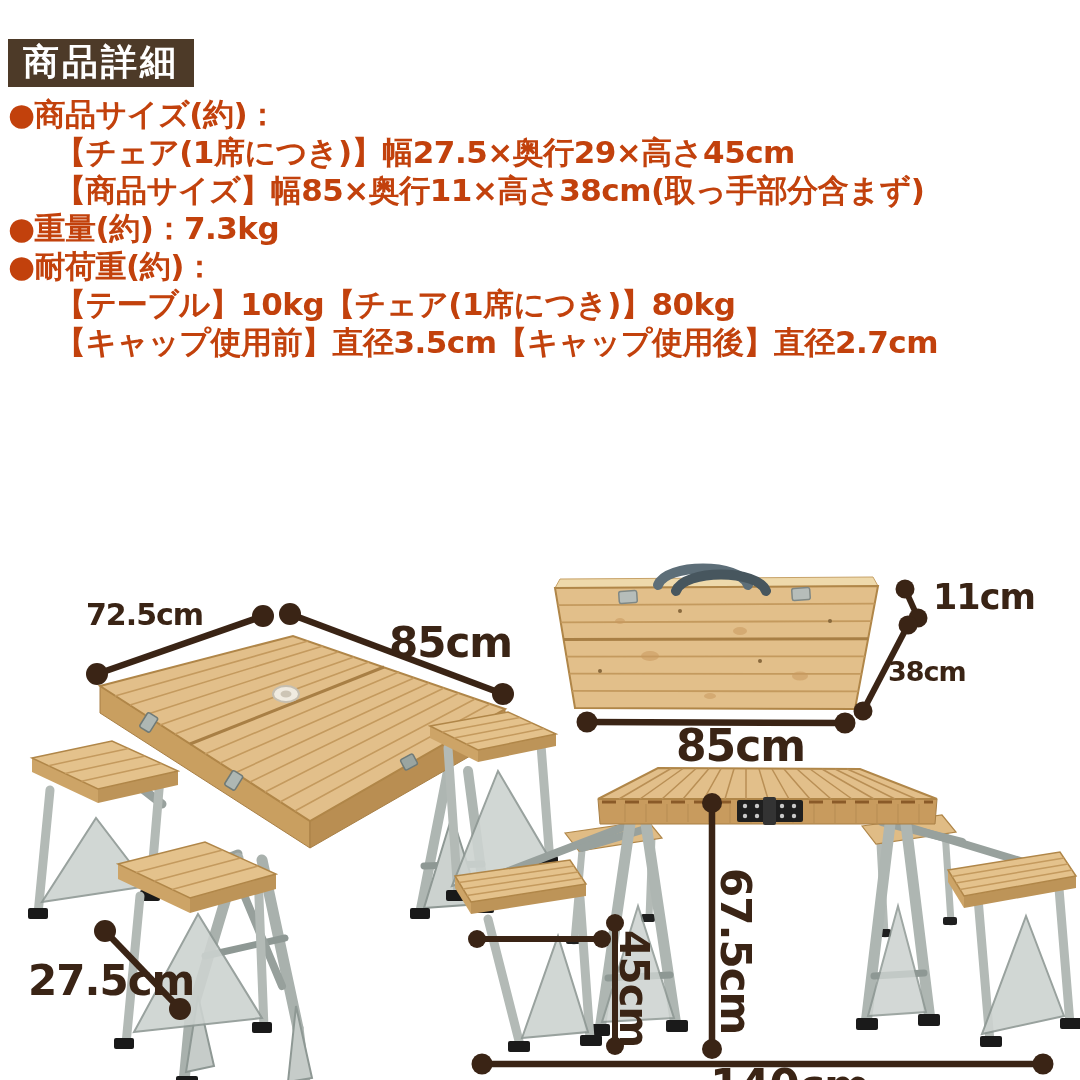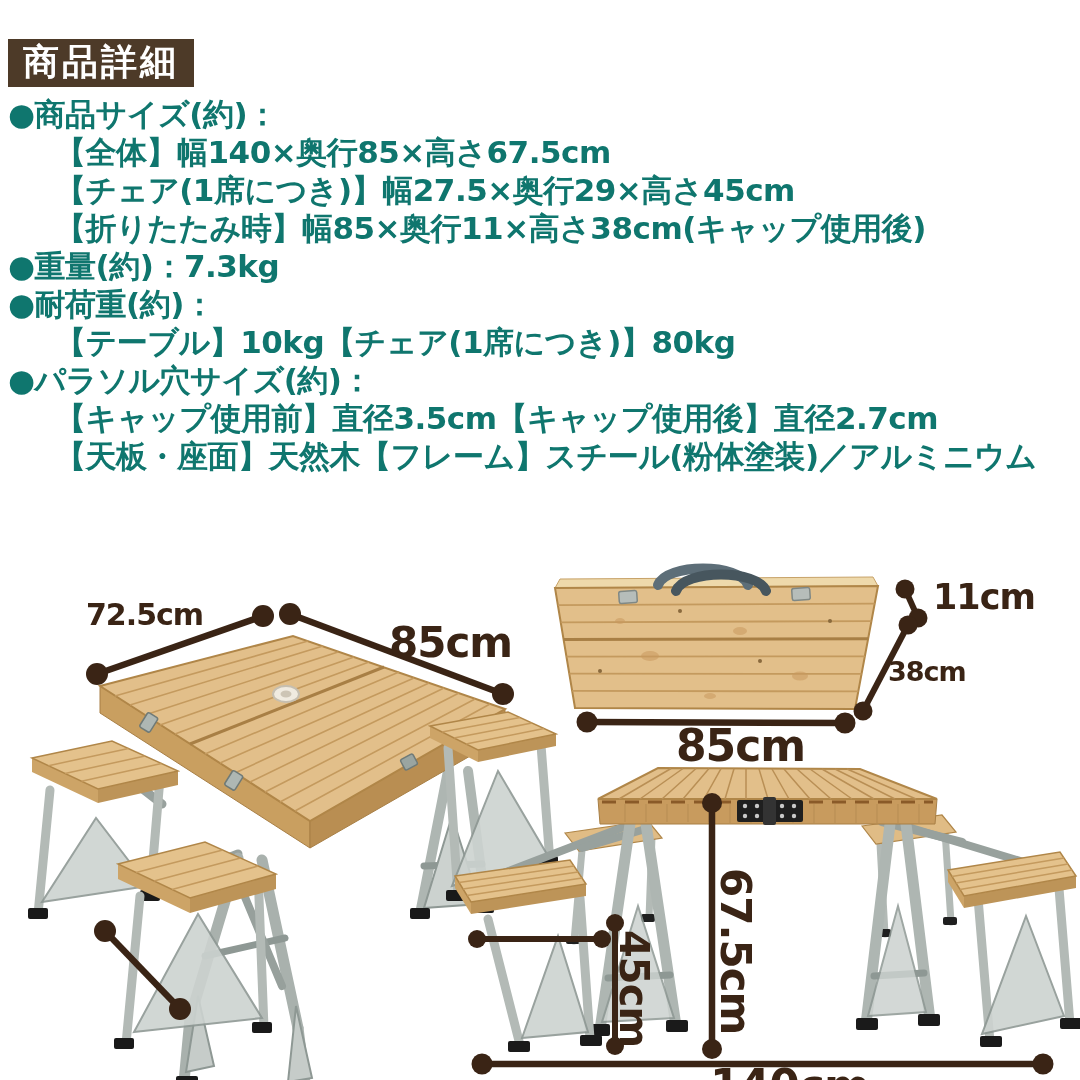--- a/index.html
+++ b/index.html
@@ -7,21 +7,21 @@
     position:relative;width:1080px;height:1080px;background:#ffffff;overflow:hidden;
     font-family:"DejaVu Sans","Liberation Sans",sans-serif;
     margin-top:26px;
   }
   .header-badge{
     position:absolute;left:8px;top:13px;background:#4d3a28;color:#ffffff;
     font-size:36px;font-weight:800;letter-spacing:3px;padding:5px 15px 7px 15px;line-height:1.0;
   }
   .specs{position:absolute;left:8px;top:69px;width:1068px;}
   .spec-line{
-    font-size:31px;line-height:38px;font-weight:700;color:#0f766e;
+    font-size:31px;line-height:38px;font-weight:700;color:#c2410c;
     white-space:nowrap;letter-spacing:-0.5px;
   }
   .spec-line.indent{padding-left:47px;}
   .figure{position:absolute;}
   .fig-open{left:0px;top:540px;width:560px;height:540px;}
   .fig-folded{left:500px;top:535px;width:580px;height:215px;}
   .fig-set{left:430px;top:700px;width:650px;height:380px;}
   .dim-label{
     position:absolute;color:#3a2415;font-weight:800;letter-spacing:-1px;
     line-height:1.0;white-space:nowrap;
@@ -33,29 +33,26 @@
 <body>
 
 <div class="canvas">
 
   <div class="header-badge">
     <span>商品詳細</span>
   </div>
 
   <div class="specs">
     <div class="spec-line">●商品サイズ(約)：</div>
-    <div class="spec-line indent">【全体】幅140×奥行85×高さ67.5cm</div>
     <div class="spec-line indent">【チェア(1席につき)】幅27.5×奥行29×高さ45cm</div>
-    <div class="spec-line indent">【折りたたみ時】幅85×奥行11×高さ38cm(キャップ使用後)</div>
+    <div class="spec-line indent">【商品サイズ】幅85×奥行11×高さ38cm(取っ手部分含まず)</div>
     <div class="spec-line">●重量(約)：7.3kg</div>
     <div class="spec-line">●耐荷重(約)：</div>
     <div class="spec-line indent">【テーブル】10kg【チェア(1席につき)】80kg</div>
-    <div class="spec-line">●パラソル穴サイズ(約)：</div>
     <div class="spec-line indent">【キャップ使用前】直径3.5cm【キャップ使用後】直径2.7cm</div>
-    <div class="spec-line indent">【天板・座面】天然木【フレーム】スチール(粉体塗装)／アルミニウム</div>
   </div>
 
   <div class="figure fig-open">
     <svg width="560" height="540" viewBox="0 0 560 540">
 
       <g stroke="#98a19d" stroke-width="9" stroke-linecap="round">
         <path d="M126,210 L162,238"></path>
           <path d="M208,300 L238,288"></path>
           <path d="M442,192 L470,184"></path>
       </g>
@@ -306,20 +303,21 @@
       <g stroke="#3a2415" fill="#3a2415">
         <line x1="52" y1="338" x2="613" y2="338" stroke-width="6.5"></line>
         <circle cx="52" cy="338" r="10.5" stroke="none"></circle>
           <circle cx="613" cy="338" r="10.5" stroke="none"></circle>
       </g>
     </svg>
   </div>
 
   <div class="dim-label" style="left:86px;top:574px;font-size:30px;">72.5cm</div>
   <div class="dim-label" style="left:389px;top:596px;font-size:42px;">85cm</div>
+  <div class="dim-label" style="left:28px;top:934px;font-size:42px;">27.5cm</div>
 
   <div class="dim-label" style="left:933px;top:554px;font-size:35px;">11cm</div>
   <div class="dim-label" style="left:888px;top:632px;font-size:27px;">38cm</div>
   <div class="dim-label" style="left:676px;top:698px;font-size:44px;">85cm</div>
 
   <div class="dim-label vlabel" style="left:654px;top:904px;font-size:40px;">45cm</div>
   <div class="dim-label vlabel" style="left:756px;top:842px;font-size:42px;">67.5cm</div>
   <div class="dim-label" style="left:710px;top:1038px;font-size:44px;">140cm</div>
 
 </div>

